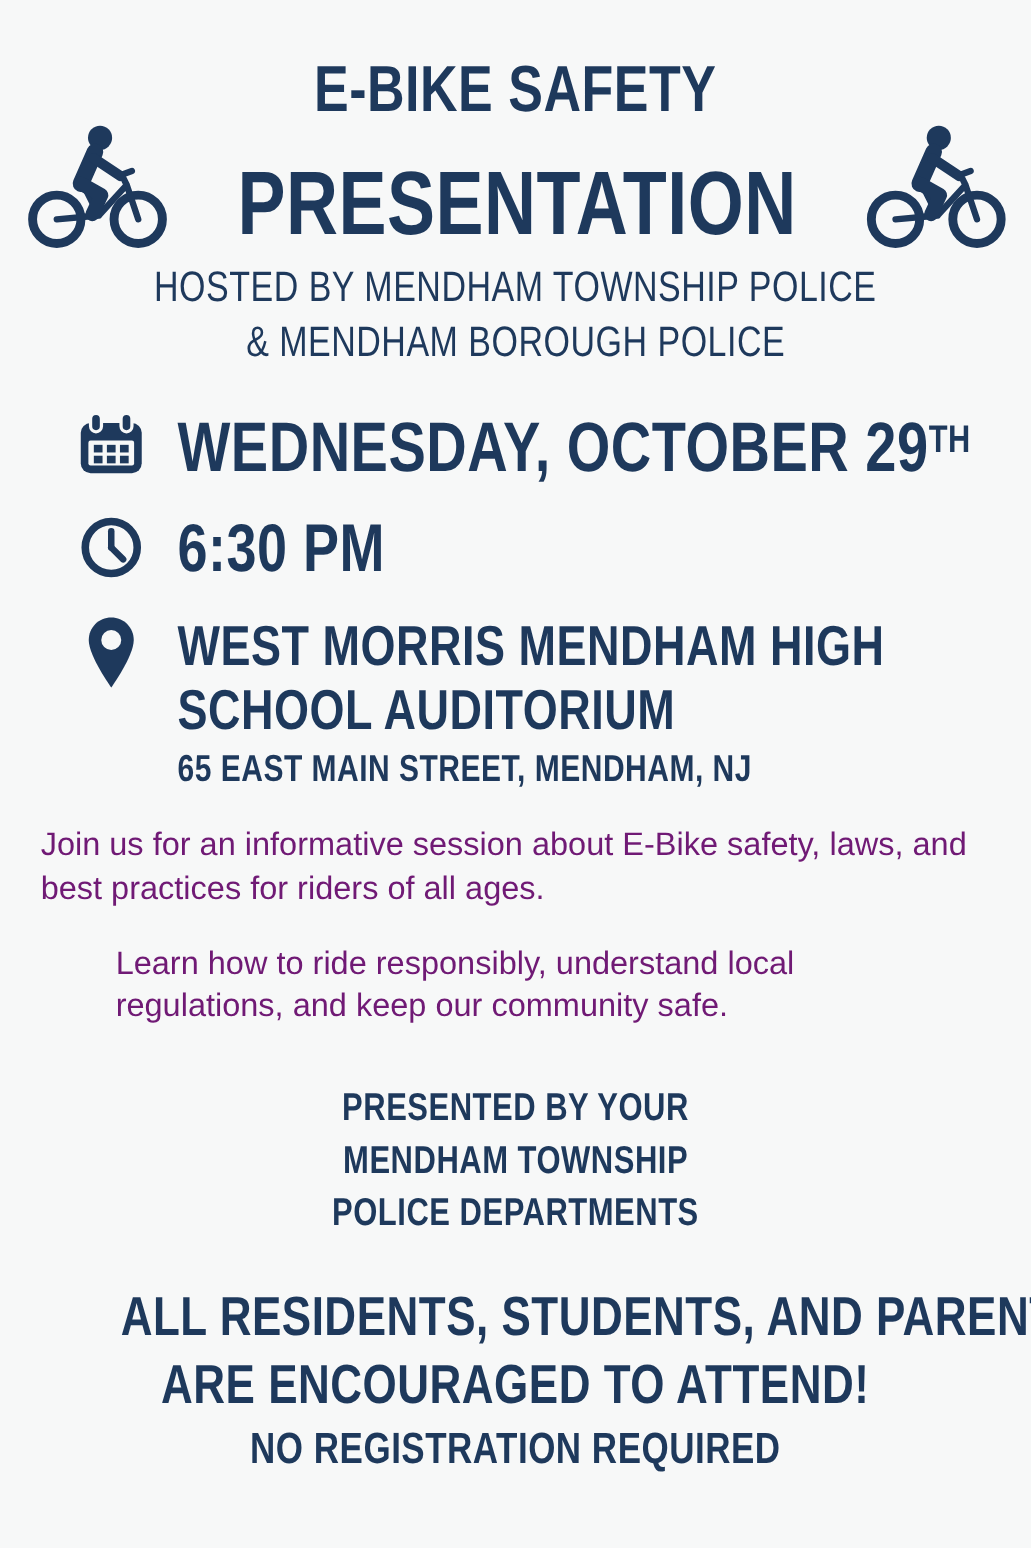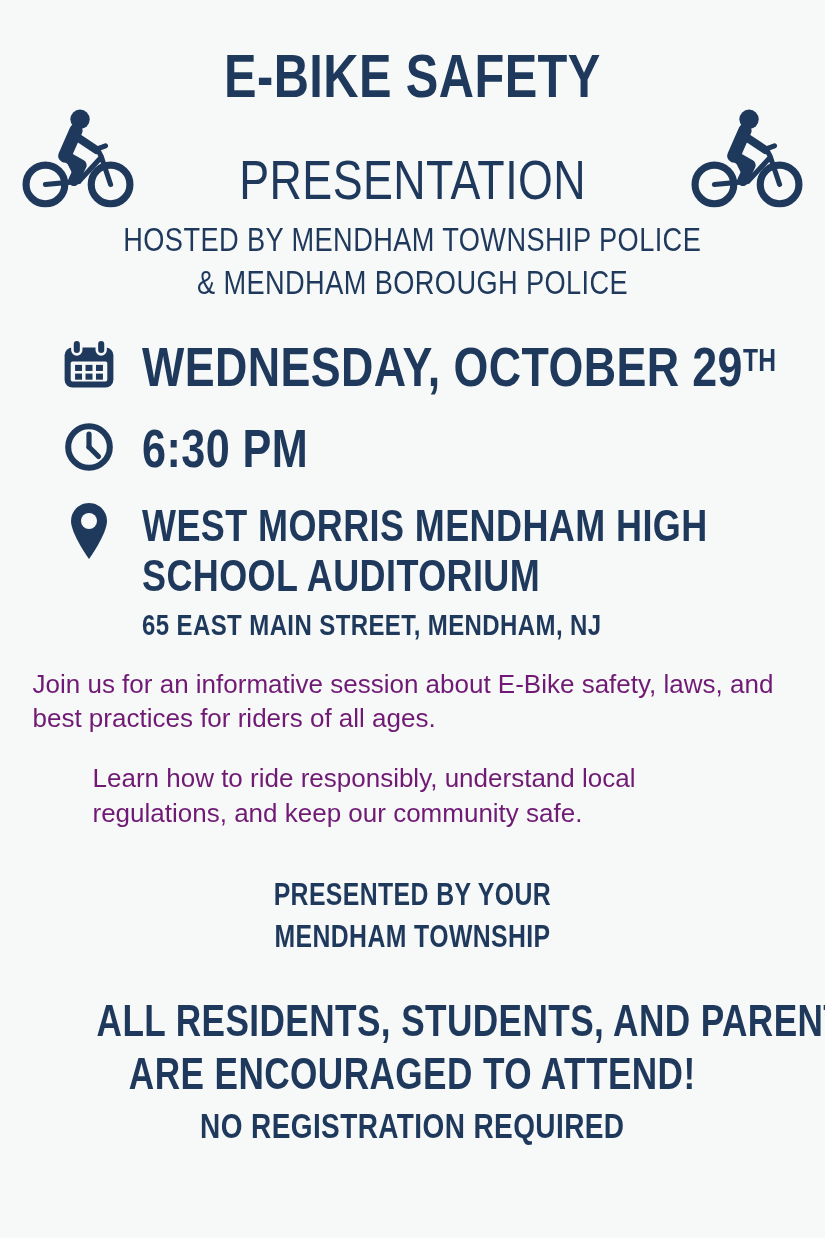--- a/index.html
+++ b/index.html
@@ -21,34 +21,34 @@
     transform: scaleX(0.8);
     white-space: nowrap;
     letter-spacing: 0.5px;
   }
   .cond-left { transform-origin: left center; }
 
   
   .title-line1 {
     margin-top: 48px;
     text-align: center;
-    font-size: 61px;
+    font-size: 52px;
     font-weight: 700;
     line-height: 0.95;
   }
   .title-row {
     margin-top: 2px;
     display: flex;
     justify-content: space-between;
     align-items: flex-end;
     padding: 0 22px;
   }
   .title-line2 {
-    font-size: 56px;
-    font-weight: 400;
+    font-size: 72px;
+    font-weight: 700;
     line-height: 1.0;
     padding-bottom: 2px;
   }
   .cyclist { width: 112px; height: 102px; flex: 0 0 auto; }
 
   
   .hosted {
     margin-top: 8px;
     text-align: center;
     font-size: 34px;
@@ -221,20 +221,21 @@
     </div>
 
   </div>
 
   <p class="para">Join us for an informative session about E-Bike safety, laws, and best practices for riders of all ages.</p>
   <p class="para second">Learn how to ride responsibly, understand local regulations, and keep our community safe.</p>
 
   <div class="presented">
     <div><span class="cond">PRESENTED BY YOUR</span></div>
     <div><span class="cond">MENDHAM TOWNSHIP</span></div>
+    <div><span class="cond">POLICE DEPARTMENTS</span></div>
   </div>
 
   <div class="closing">
     <div><span class="cond">ALL RESIDENTS, STUDENTS, AND PARENTS</span></div>
     <div><span class="cond">ARE ENCOURAGED TO ATTEND!</span></div>
   </div>
   <div class="closing-note">
     <span class="cond">NO REGISTRATION REQUIRED</span>
   </div>
 

